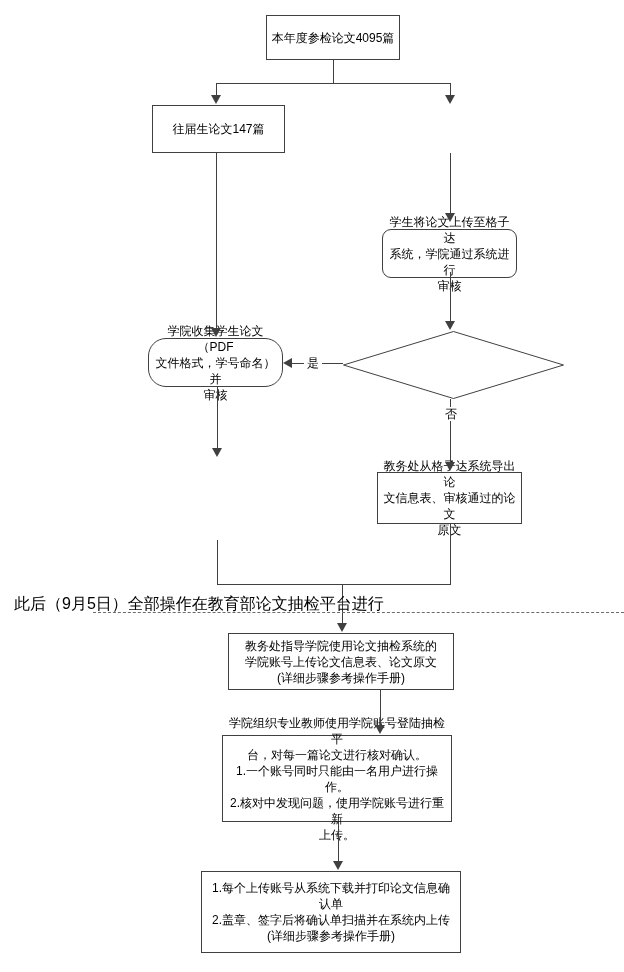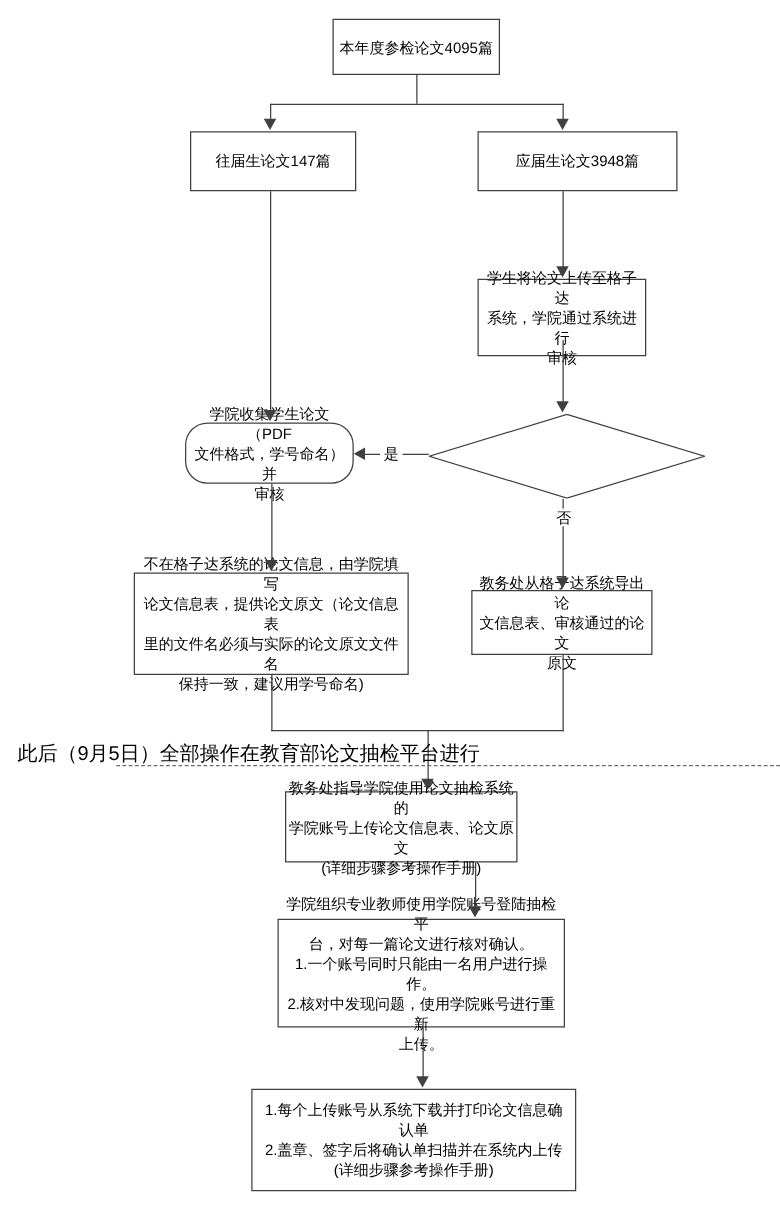--- a/index.html
+++ b/index.html
@@ -11,25 +11,25 @@
     border:1px solid #404040; background:#ffffff;
     display:flex; align-items:center; justify-content:center;
     text-align:center; color:#000000;
   }
   .node-text { font-size:12px; line-height:16px; white-space:pre-line; padding:0 2px; }
 
   
   #n-total    { left:266px; top:15px;  width:134px; height:45px; }
   #n-previous { left:152px; top:105px; width:133px; height:48px; }
   #n-current  { left:382px; top:105px; width:160px; height:48px; }
-  #n-upload   { left:382px; top:223px; width:135px; height:62px; }
+  #n-upload   { left:382px; top:229px; width:135px; height:49px;border-radius:9px; }
   #n-collect  { left:148px; top:338px; width:135px; height:49px;border-radius:18px; }
   #n-offline  { left:107px; top:458px; width:220px; height:82px; }
   #n-export   { left:377px; top:472px; width:145px; height:52px; }
-  #n-guide    { left:228px; top:633px; width:186px; height:57px; }
+  #n-guide    { left:228px; top:633px; width:226px; height:57px; }
   #n-verify   { left:222px; top:735px; width:230px; height:87px; }
   #n-confirm  { left:201px; top:871px; width:260px; height:82px; }
 
   
   #n-decision-shape { position:absolute; left:343px; top:331px; width:221px; height:68px; }
   #n-decision-text  { position:absolute; left:343px; top:331px; width:221px; height:68px;
                       display:flex; align-items:center; justify-content:center;
                       text-align:center; color:#000000; }
 
   
@@ -87,38 +87,29 @@
 <body>
 
 <div class="canvas">
 
   <div class="node" id="n-total">
     <span class="node-text">本年度参检论文4095篇</span>
   </div>
   <div class="node" id="n-previous">
     <span class="node-text">往届生论文147篇</span>
   </div>
-  <div class="node" id="n-current">
-    <span class="node-text">应届生论文3948篇</span>
-  </div>
   <div class="node" id="n-upload">
     <span class="node-text">学生将论文上传至格子达
 系统，学院通过系统进行
 审核</span>
   </div>
   <div class="node" id="n-collect">
     <span class="node-text">学院收集学生论文（PDF
 文件格式，学号命名）并
 审核</span>
-  </div>
-  <div class="node" id="n-offline">
-    <span class="node-text">不在格子达系统的论文信息，由学院填写
-论文信息表，提供论文原文（论文信息表
-里的文件名必须与实际的论文原文文件名
-保持一致，建议用学号命名)</span>
   </div>
   <div class="node" id="n-export">
     <span class="node-text">教务处从格子达系统导出论
 文信息表、审核通过的论文
 原文</span>
   </div>
   <div class="node" id="n-guide">
     <span class="node-text">教务处指导学院使用论文抽检系统的
 学院账号上传论文信息表、论文原文
 (详细步骤参考操作手册)</span>

